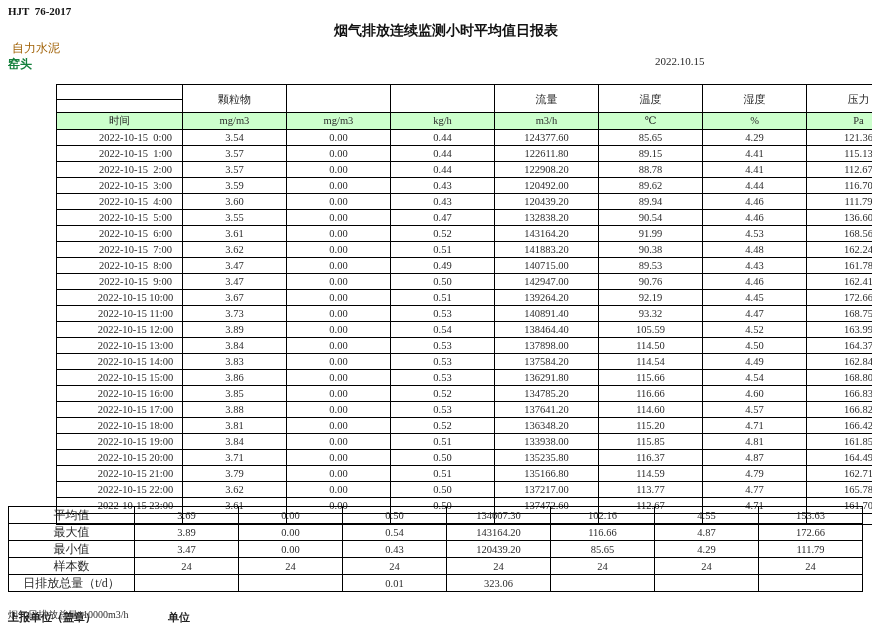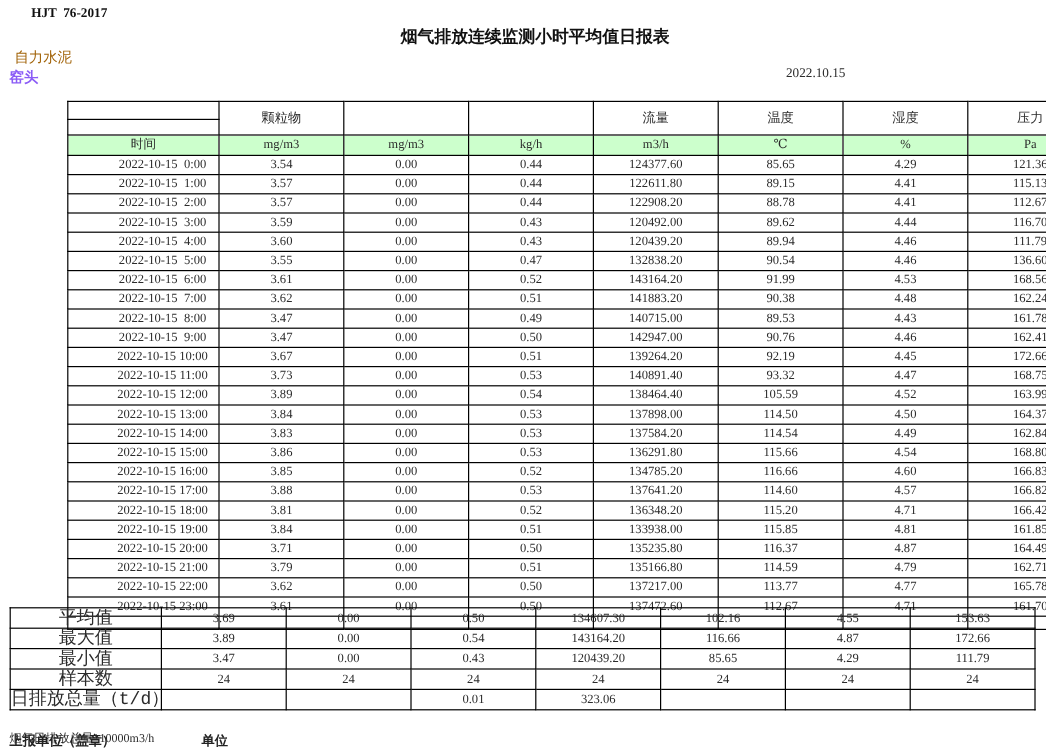--- a/index.html
+++ b/index.html
@@ -1,45 +1,45 @@
 <!DOCTYPE html>
 <html style="--hdr-green: #ccffcc;"><head>
 <meta charset="utf-8">
 <style>
   html,body{margin:0;padding:0;}
   body{
     width:872px;height:628px;background:#ffffff;position:relative;
     font-family:"Liberation Serif","DejaVu Serif",serif;color:#2b2b2b;
     overflow:hidden;
   }
-  .doc-code{position:absolute;left:26px;top:5px;font-weight:bold;font-size:11px;white-space:pre;color:#111;}
+  .doc-code{position:absolute;left:8px;top:5px;font-weight:bold;font-size:11px;white-space:pre;color:#111;}
   .title{position:absolute;left:0;right:0;top:22px;text-align:center;font-weight:bold;font-size:14px;color:#111;padding-left:20px;}
   .company{position:absolute;left:12px;top:40px;font-weight:normal;font-size:12px;color:#a16207;}
-  .station{position:absolute;left:8px;top:56px;font-weight:bold;font-size:12px;color:#8b5cf6;}
+  .station{position:absolute;left:8px;top:56px;font-weight:bold;font-size:12px;color:#15803d;}
   .date{position:absolute;left:655px;top:55px;font-size:11px;}
 
   table{position:absolute;left:8px;border-collapse:collapse;table-layout:fixed;}
   #main-table{top:84px;width:854px;margin-left:48px;}
   #summary-table{top:506px;width:854px;}
   col.c-time{width:126px;}
   col.c-val{width:104px;}
 
   td{
     border:1px solid #000;text-align:center;vertical-align:middle;
     font-size:10.5px;padding:0;height:15px;line-height:14px;
     white-space:nowrap;overflow:hidden;
   }
   tr.h-a td{height:14px;}
   tr.h-b td{height:12px;}
   td.group{font-size:11px;}
   tr.h-unit td{background:var(--hdr-green,#ccffcc);height:16px;font-size:10.5px;}
   td.t-time{white-space:pre;padding-left:32px;}
   tr.empty-row td{height:10px;}
   #summary-table td{height:16px;line-height:15px;}
-  #summary-table td.s-label{font-size:15px;font-family:Liberation Mono, monospace;}
+  #summary-table td.s-label{font-size:12px;}
 
   .foot-note{position:absolute;left:8px;top:596px;font-size:10px;margin-top:12px;}
   .foot-report{position:absolute;left:8px;top:610px;font-size:11px;font-weight:bold;color:#222;}
   .foot-unit{position:absolute;left:168px;top:610px;font-size:11px;font-weight:bold;color:#222;}
 </style>
 </head>
 <body>
 
 <div class="doc-code">HJT  76-2017</div>
 <div class="title">烟气排放连续监测小时平均值日报表</div>

